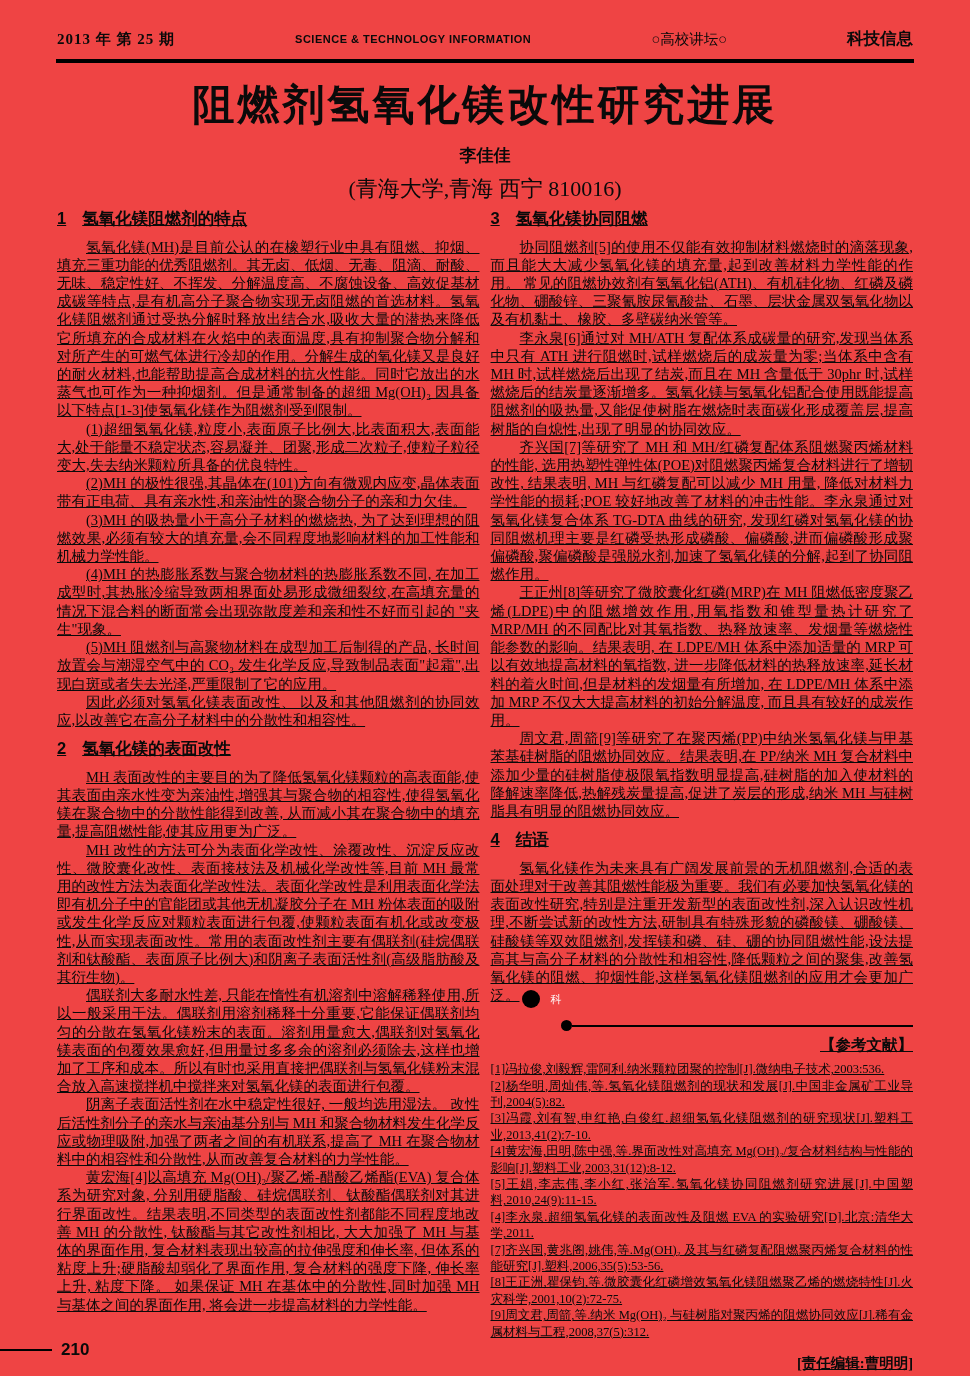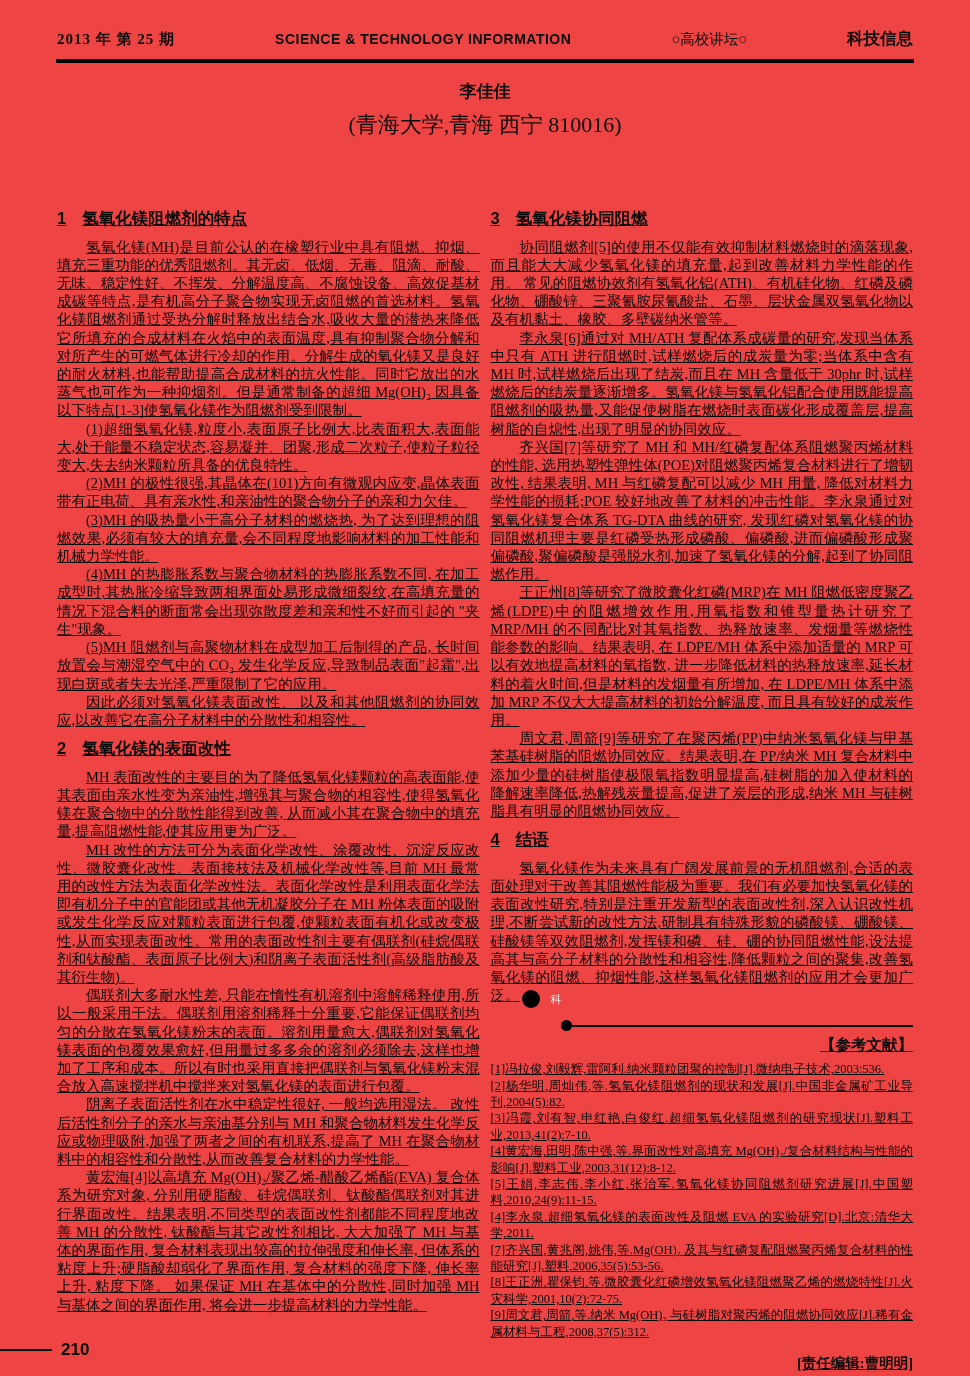--- a/index.html
+++ b/index.html
@@ -13,21 +13,21 @@
     overflow: hidden;
     box-sizing: border-box;
   }
   
   .running-head {
     position: absolute; top: 28px; left: 57px; right: 57px;
     display: flex; align-items: center; justify-content: space-between;
     font-size: 15px;
   }
   .rh-issue { font-weight: bold; letter-spacing: 1px; }
-  .rh-en { font-weight: bold; font-family: "Liberation Sans", sans-serif; font-size: 14px; letter-spacing: .5px; }
+  .rh-en { font-weight: bold; font-family: "Liberation Sans", sans-serif; font-size: 11px; letter-spacing: .5px; }
   .rh-column { font-size: 14.5px; }
   .rh-cn { font-weight: bold; font-size: 16.5px; font-family: "Liberation Sans", sans-serif; }
   .head-rule {
     position: absolute; top: 59px; left: 56px; right: 56px;
     height: 4px; background: #000;
   }
   
   .title-block { position: absolute; top: 80px; left: 57px; right: 57px; text-align: center; }
   .article-title {
     font-size: 42px; font-weight: bold; letter-spacing: 3px;
@@ -96,20 +96,21 @@
 
   <div class="running-head">
     <span class="rh-issue">2013 年  第 25 期</span>
     <span class="rh-en">SCIENCE &amp; TECHNOLOGY INFORMATION</span>
     <span class="rh-column">○高校讲坛○</span>
     <span class="rh-cn">科技信息</span>
   </div>
   <div class="head-rule"></div>
 
   <div class="title-block">
+    <h1 class="article-title">阻燃剂氢氧化镁改性研究进展</h1>
     <div class="article-author">李佳佳</div>
     <div class="article-affiliation">(青海大学,青海 西宁 810016)</div>
   </div>
 
   <div class="columns">
 
     <div class="col">
       <h2 class="sec-heading"><span class="h-num">1</span><span>氢氧化镁阻燃剂的特点</span></h2>
       <div class="para-list">
           <p>氢氧化镁(MH)是目前公认的在橡塑行业中具有阻燃、抑烟、填充三重功能的优秀阻燃剂。其无卤、低烟、无毒、阻滴、耐酸、无味、稳定性好、不挥发、分解温度高、不腐蚀设备、高效促基材成碳等特点,是有机高分子聚合物实现无卤阻燃的首选材料。氢氧化镁阻燃剂通过受热分解时释放出结合水,吸收大量的潜热来降低它所填充的合成材料在火焰中的表面温度,具有抑制聚合物分解和对所产生的可燃气体进行冷却的作用。分解生成的氧化镁又是良好的耐火材料,也能帮助提高合成材料的抗火性能。同时它放出的水蒸气也可作为一种抑烟剂。但是通常制备的超细 Mg(OH)₂ 因具备以下特点[1-3]使氢氧化镁作为阻燃剂受到限制。</p>

